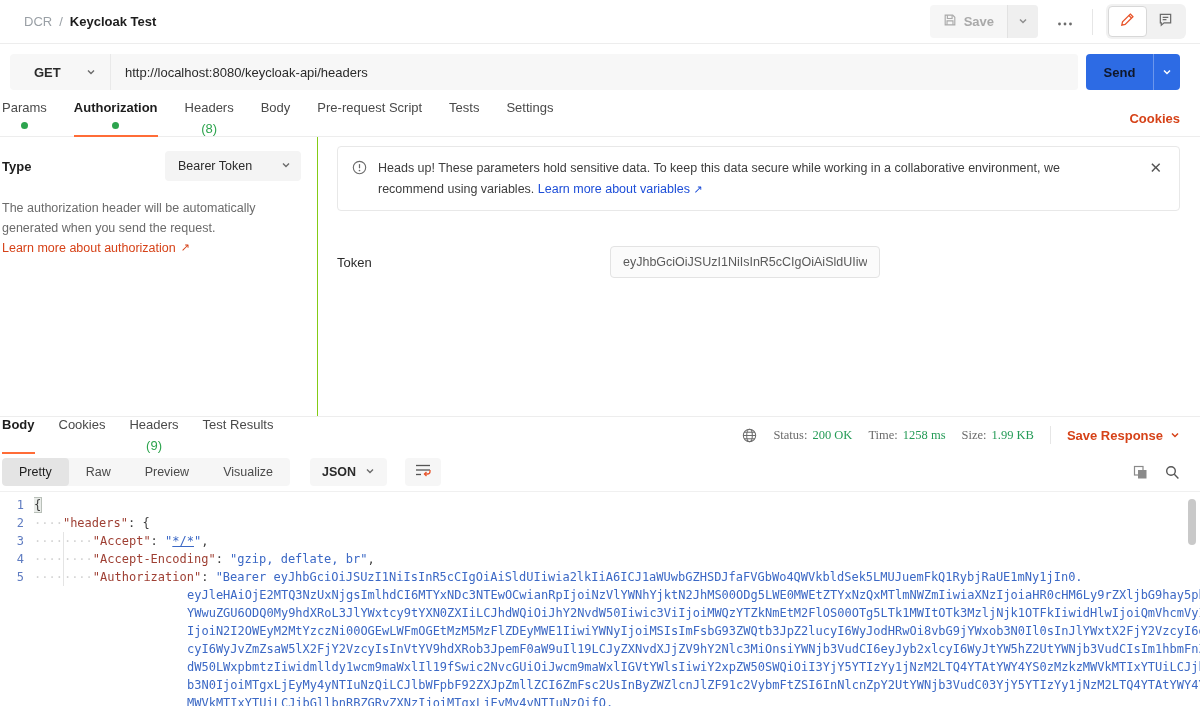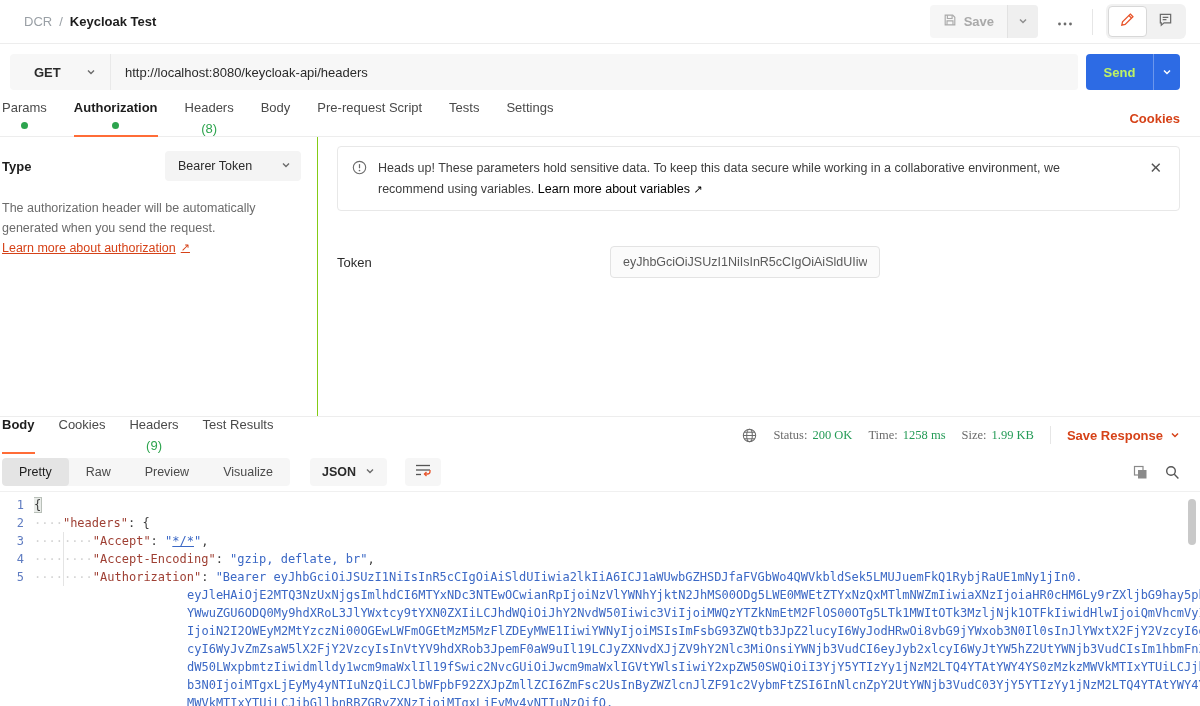--- a/index.html
+++ b/index.html
@@ -20,47 +20,47 @@
   .vdiv { width:1px; height:26px; background:#e6e6e6; }
   .icon-group { display:flex; background:#f1f1f1; border-radius:6px; padding:2px; }
   .ig-btn { padding:5px 11px; display:flex; align-items:center; border-radius:4px; }
   .ig-btn.selected { background:#fff; border:1px solid #d8d8d8; }
 
   
   .urlbar { flex:0 0 56px; display:flex; align-items:center; padding:0 20px 0 10px; gap:8px; }
   .req-input { flex:1; display:flex; height:36px; background:#f7f7f7; border-radius:4px; overflow:hidden; }
   .method { width:100px; display:flex; align-items:center; justify-content:space-between; padding:0 14px 0 24px; cursor:pointer; font-weight:600; font-size:13px; color:#2b2b2b; }
   .url-field { flex:1; border:none; outline:none; background:#f7f7f7; border-left:1px solid #e9e9e9; font-size:13px; color:#2b2b2b; padding:0 14px; font-family:"Liberation Sans",sans-serif; }
-  .send-btn { width:94px; height:36px; background:#2d6be4; border-radius:4px; color:#bef264; display:flex; overflow:hidden; cursor:pointer; }
+  .send-btn { width:94px; height:36px; background:#2d6be4; border-radius:4px; color:#0f172a; display:flex; overflow:hidden; cursor:pointer; }
   .send-main { flex:1; display:flex; align-items:center; justify-content:center; font-weight:700; font-size:13px; }
   .send-caret { width:27px; border-left:1px solid rgba(255,255,255,.3); display:flex; align-items:center; justify-content:center; }
 
   
   .tabs-row { display:flex; align-items:stretch; border-bottom:1px solid #ededed; padding:0 20px 0 2px; font-size:13px; }
   .req-tabs { flex:0 0 32px; }
   .tab { display:flex; align-items:center; gap:6px; margin-right:27px; color:#4a4a4a; position:relative; cursor:pointer; white-space:nowrap;flex-direction:column; }
   .tab.active { color:#1d1d1d; font-weight:700;text-align:center; }
   .tab.active::after { content:""; position:absolute; left:0; right:0; bottom:-1px; height:2px; background:#ff6c37; }
   .dot { width:7px; height:7px; border-radius:50%; background:#2da44e; margin-top:1px; }
   .badge-green { color:#2da44e; }
   .cookies-link { margin-left:auto; color:#d64218; align-self:center; font-weight:600; cursor:pointer; }
 
   
   .auth-section { flex:0 0 279px; display:flex; overflow:hidden; }
   .auth-left { flex:0 0 318px; border-right:1px solid #84cc16; padding:14px 16px 0 2px; }
   .type-row { display:flex; align-items:center; justify-content:space-between; }
   .type-label { font-weight:700; font-size:13px; color:#1d1d1d; }
   .select { width:136px; height:30px; background:#f4f4f4; border-radius:4px; display:flex; align-items:center; justify-content:space-between; padding:0 10px 0 13px; font-size:12.5px; color:#2b2b2b; cursor:pointer; }
   .auth-desc { margin-top:17px; color:#6b6b6b; font-size:12.5px; line-height:1.6; width:292px; }
-  .auth-link { color:#d64218; font-size:12.5px; margin-top:3px; display:inline-flex; gap:5px; cursor:pointer;text-decoration:underline; }
+  .auth-link { color:#d64218; font-size:12.5px; margin-top:3px; display:inline-flex; gap:5px; cursor:pointer; }
   .ext-arrow { font-size:11px; }
   .auth-right { flex:1; padding:9px 20px 0 19px; }
   .banner { border:1px solid #e8e8e8; border-radius:4px; display:flex; padding:11px 14px; gap:11px; align-items:flex-start; }
   .banner-text { flex:1; font-size:12.5px; line-height:1.65; color:#3d3d3d; padding-right:26px; }
-  .banner-link { color:#000000; cursor:pointer; }
+  .banner-link { color:#1d4ed8; cursor:pointer; }
   .banner-close { color:#555; cursor:pointer; font-size:15px; line-height:1; padding:2px 3px; }
   .token-row { margin-top:35px; display:flex; align-items:center; }
   .token-label { width:273px; font-size:13px; color:#2b2b2b; }
   .token-input { width:270px; height:32px; border:1px solid #e3e3e3; border-radius:4px; background:#fbfbfb; padding:0 12px; font-size:12.5px; color:#5a5a5a; outline:none; font-family:"Liberation Sans",sans-serif; }
 
   
   .resp-header { flex:0 0 31px; border-top:1px solid #ededed; border-bottom:none; }
   .resp-header .tab { margin-right:24px; }
   .resp-meta { margin-left:auto; display:flex; align-items:center; gap:8px; font-size:12.5px; }
   .meta-pair { display:flex; gap:5px; margin-left:8px;font-family:Liberation Serif, serif; }

